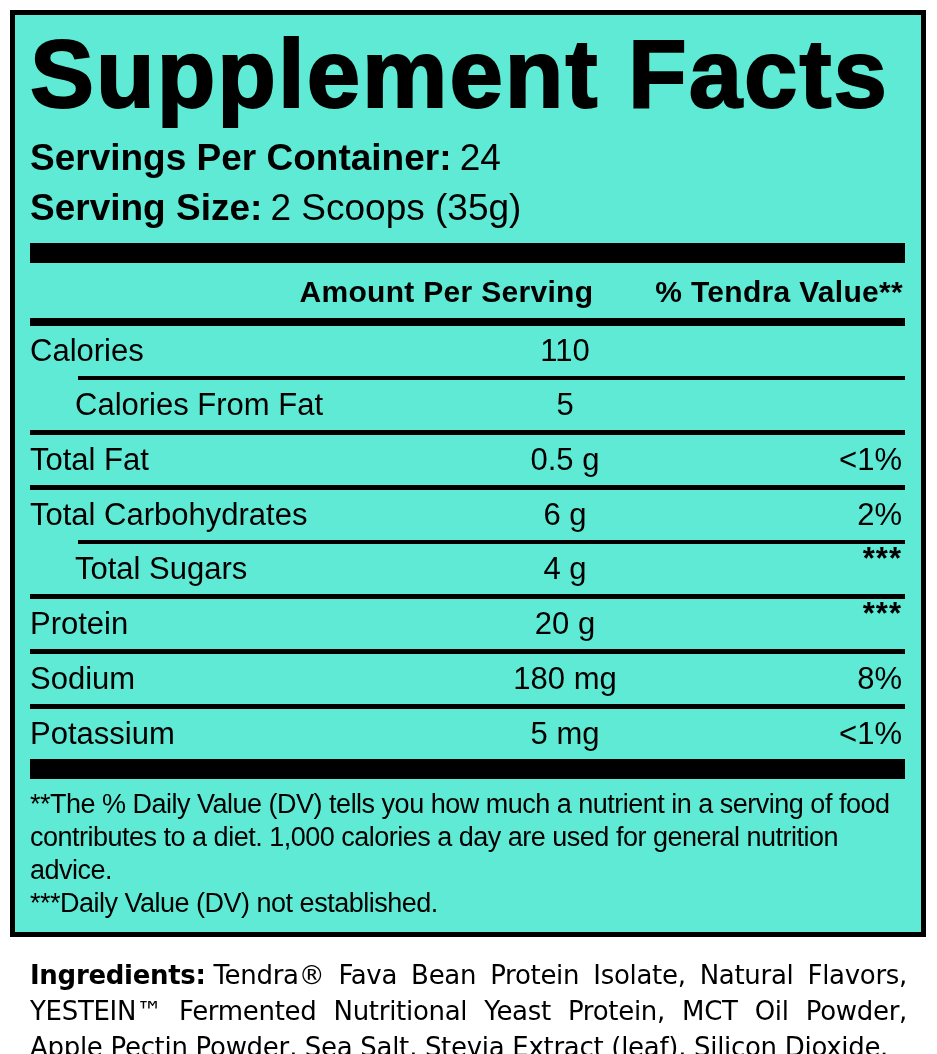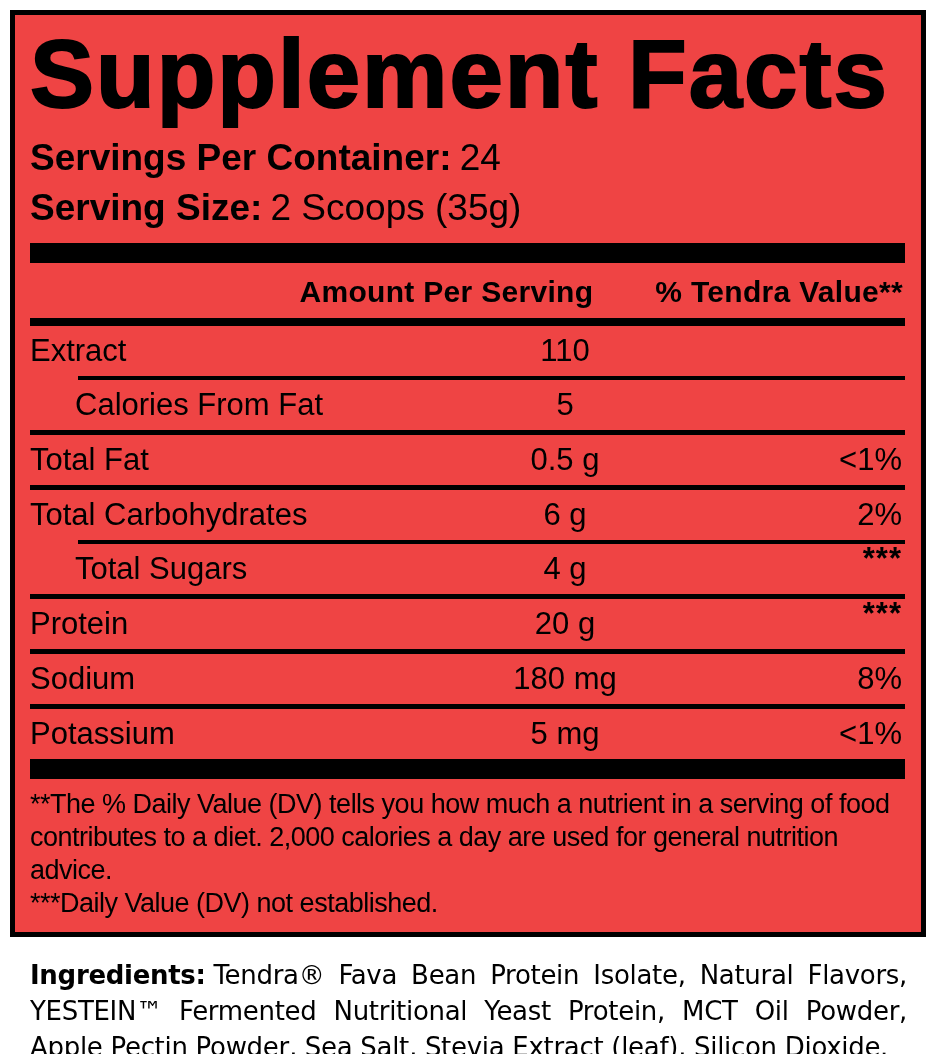--- a/index.html
+++ b/index.html
@@ -6,21 +6,21 @@
     margin: 0; padding: 0;
     width: 937px; height: 1054px;
     background: #ffffff;
     color: #000000;
     font-family: "Liberation Sans", sans-serif;
     overflow: hidden;
   }
   .label-box {
     margin: 10px 11px 0 10px;
     border: 5px solid #000;
-    background: #ef4444;
+    background: #5eead4;
   }
   .panel-head { padding: 14px 15px 0 15px; }
   .title {
     margin: 0;
     font-size: 96px;
     font-weight: bold;
     line-height: 0.94;
     letter-spacing: 2px;
     white-space: nowrap;
     -webkit-text-stroke: 2px #000;
@@ -94,21 +94,21 @@
     <div class="bar top-bar"></div>
 
     <div class="table-header">
       <span>Amount Per Serving</span>
       <span>% Tendra Value**</span>
     </div>
     <div class="hdr-line"></div>
 
     <div>
   <div class="row">
-    <span class="name">Extract</span>
+    <span class="name">Calories</span>
     <span class="amount">110</span>
     <span class="dv"></span>
   </div>
 <div class="divider indent"></div>
   <div class="row indent">
     <span class="name">Calories From Fat</span>
     <span class="amount">5</span>
     <span class="dv"></span>
   </div>
 <div class="divider"></div>
@@ -146,21 +146,21 @@
     <span class="name">Potassium</span>
     <span class="amount">5 mg</span>
     <span class="dv">&lt;1%</span>
   </div>
 </div>
 
     <div class="bar"></div>
   </div>
 
   <div class="footnotes">
-    <p>**The % Daily Value (DV) tells you how much a nutrient in a serving of food contributes to a diet. 2,000 calories a day are used for general nutrition advice.</p>
+    <p>**The % Daily Value (DV) tells you how much a nutrient in a serving of food contributes to a diet. 1,000 calories a day are used for general nutrition advice.</p>
     <p>***Daily Value (DV) not established.</p>
   </div>
 
 </div>
 
 <p class="ingredients">
   <span class="b lbl">Ingredients:</span><span>Tendra® Fava Bean Protein Isolate, Natural Flavors, YESTEIN™ Fermented Nutritional Yeast Protein, MCT Oil Powder, Apple Pectin Powder, Sea Salt, Stevia Extract (leaf), Silicon Dioxide.</span>
 </p>
 
 </body></html>

